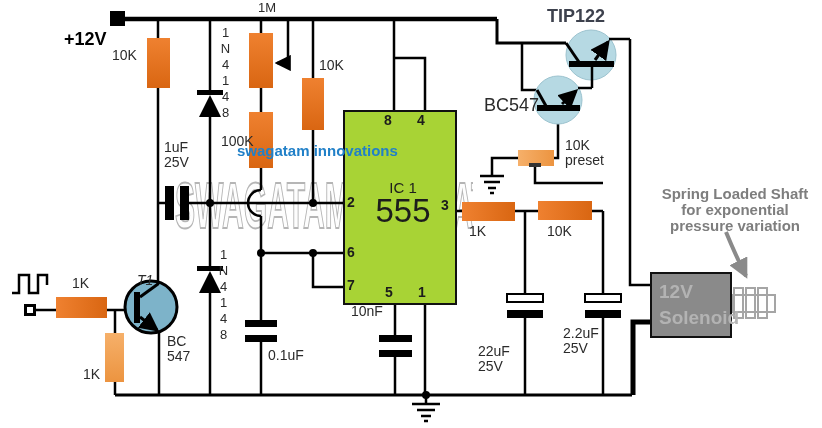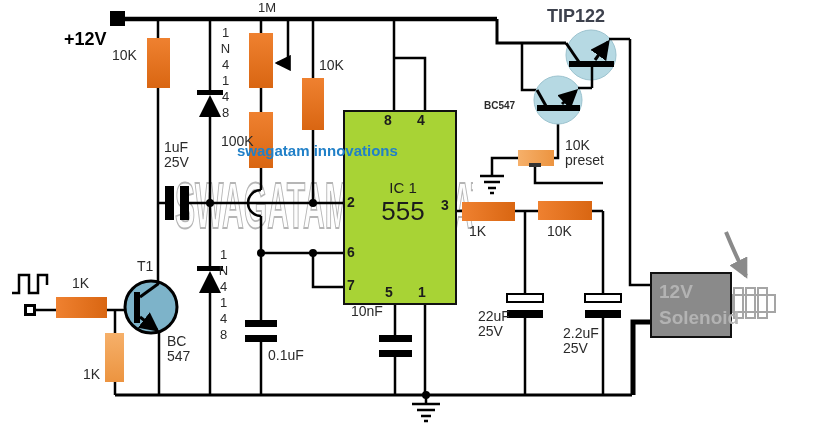--- a/index.html
+++ b/index.html
@@ -225,51 +225,54 @@
   <div id="icbox"></div>
   <span class="pin" style="left:384px;top:112px;">8</span>
   <span class="pin" style="left:417px;top:112px;">4</span>
   <span class="pin" style="left:347px;top:194px;">2</span>
   <span class="pin" style="left:347px;top:244px;">6</span>
   <span class="pin" style="left:347px;top:277px;">7</span>
   <span class="pin" style="left:441px;top:197px;">3</span>
   <span class="pin" style="left:385px;top:284px;">5</span>
   <span class="pin" style="left:418px;top:284px;">1</span>
   <div class="lbl" style="left:368px;top:180px;width:70px;text-align:center;font-size:15px;color:#1c1c1c;">IC 1</div>
-  <div class="lbl" style="left:368px;top:197px;width:70px;text-align:center;font-size:26px;line-height:28px;color:#1c1c1c;">555</div>
+  <div class="lbl" style="left:368px;top:197px;width:70px;text-align:center;font-size:33px;line-height:28px;color:#1c1c1c;">555</div>
 
   <div id="solenoid">12V
 Solenoid</div>
   <div class="shaftpart" style="left:732px;top:294px;width:40px;height:15px;"></div>
   <div class="shaftpart" style="left:733px;top:287px;width:7px;height:28px;"></div>
   <div class="shaftpart" style="left:745px;top:287px;width:7px;height:28px;"></div>
   <div class="shaftpart" style="left:757px;top:287px;width:7px;height:28px;"></div>
+  <div id="caption-shaft">Spring Loaded Shaft
+for exponential
+pressure variation</div>
 
   <div class="lbl bold" style="left:64px;top:32px;font-size:18px;color:#000;">+12V</div>
   <div class="lbl" style="left:112px;top:48px;">10K</div>
   <div class="lbl" style="left:258px;top:0px;font-size:13px;">1M</div>
   <div class="lbl vert" style="left:219px;top:25px;height:95px;">1N4148</div>
   <div class="lbl" style="left:221px;top:134px;">100K</div>
   <div class="lbl" style="left:319px;top:58px;">10K</div>
   <div class="lbl" style="left:164px;top:140px;">1uF
 25V</div>
   <div class="lbl vert" style="left:217px;top:247px;height:95px;">1N4148</div>
   <div class="lbl" style="left:268px;top:348px;text-align:right;">0.1uF</div>
   <div class="lbl" style="left:351px;top:304px;">10nF</div>
-  <div class="lbl" style="left:137px;top:259px;">T1</div>
+  <div class="lbl" style="left:137px;top:273px;font-style:italic;">T1</div>
   <div class="lbl" style="left:167px;top:334px;">BC
 547</div>
   <div class="lbl" style="left:72px;top:276px;">1K</div>
   <div class="lbl" style="left:83px;top:367px;">1K</div>
   <div class="lbl bold" style="left:547px;top:9px;font-size:18px;color:#3d414d;text-align:center;">TIP122</div>
-  <div class="lbl" style="left:484px;top:98px;font-size:10px;font-weight:bold;">BC547</div>
+  <div class="lbl" style="left:484px;top:98px;font-size:18px;">BC547</div>
   <div class="lbl" style="left:565px;top:138px;">10K
 preset</div>
   <div class="lbl" style="left:469px;top:224px;">1K</div>
   <div class="lbl" style="left:547px;top:224px;">10K</div>
-  <div class="lbl" style="left:478px;top:309px;">22uF
+  <div class="lbl" style="left:478px;top:344px;">22uF
 25V</div>
   <div class="lbl" style="left:563px;top:326px;">2.2uF
 25V</div>
 
   <div id="wm-small">swagatam innovations</div>
 
 </div>
 
 </body></html>

